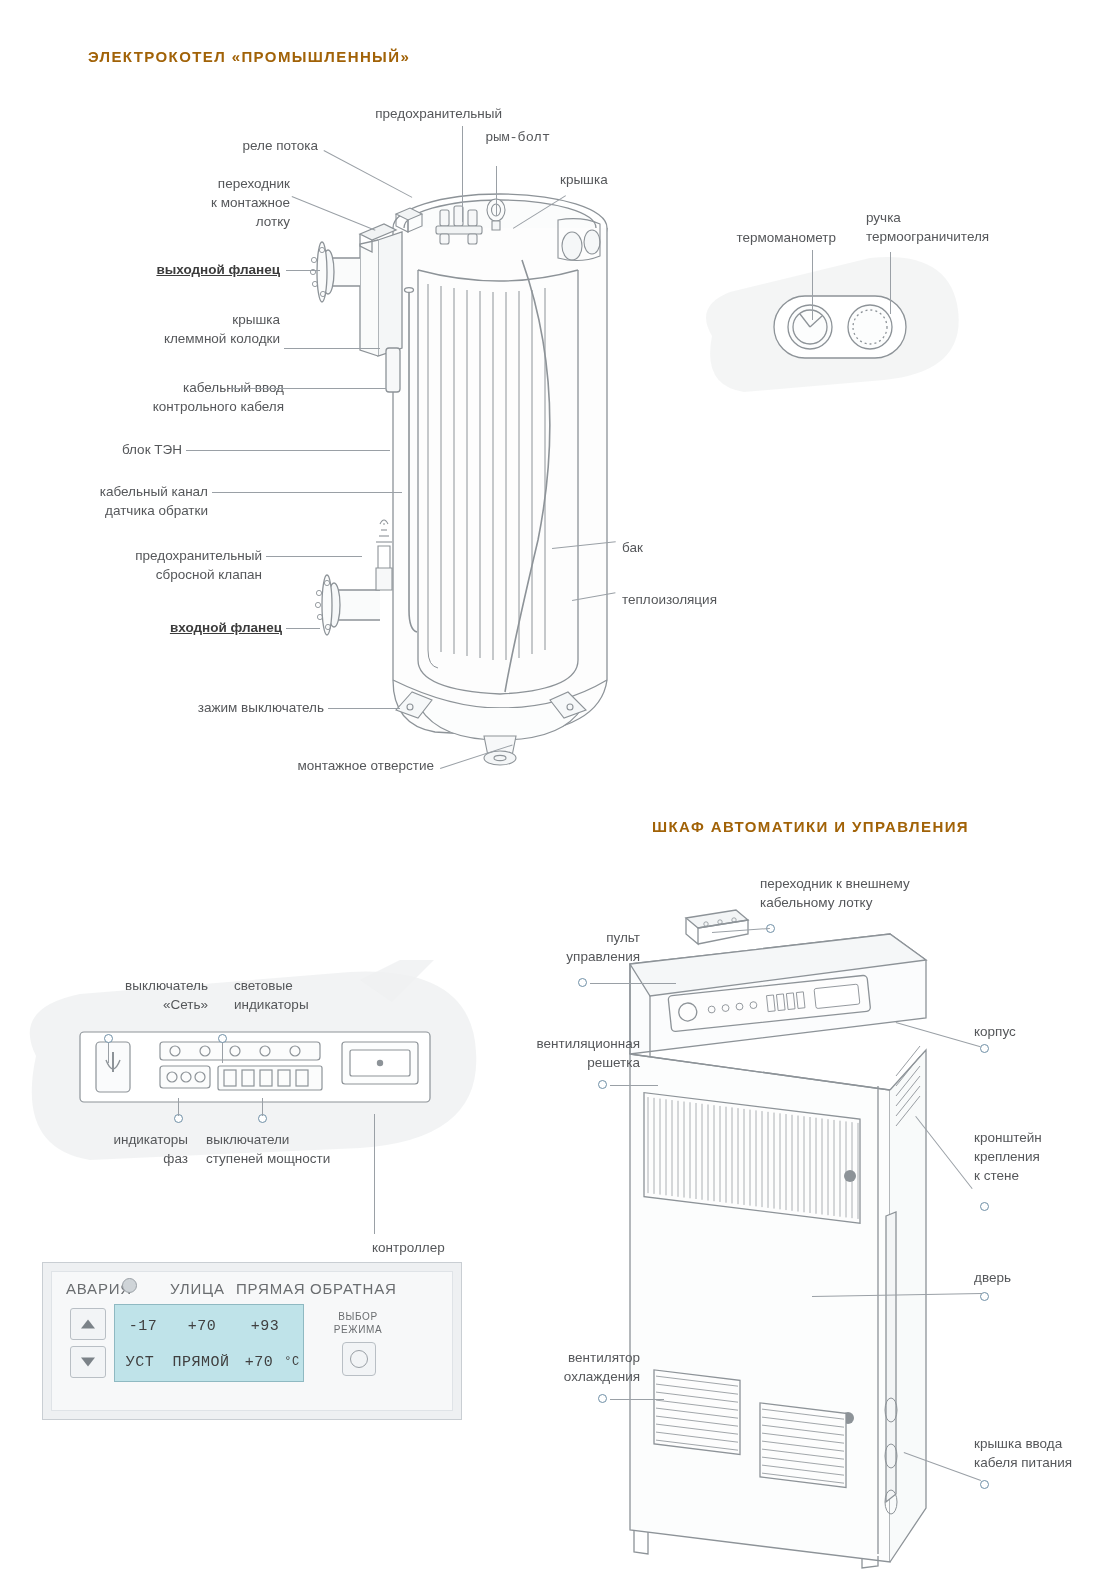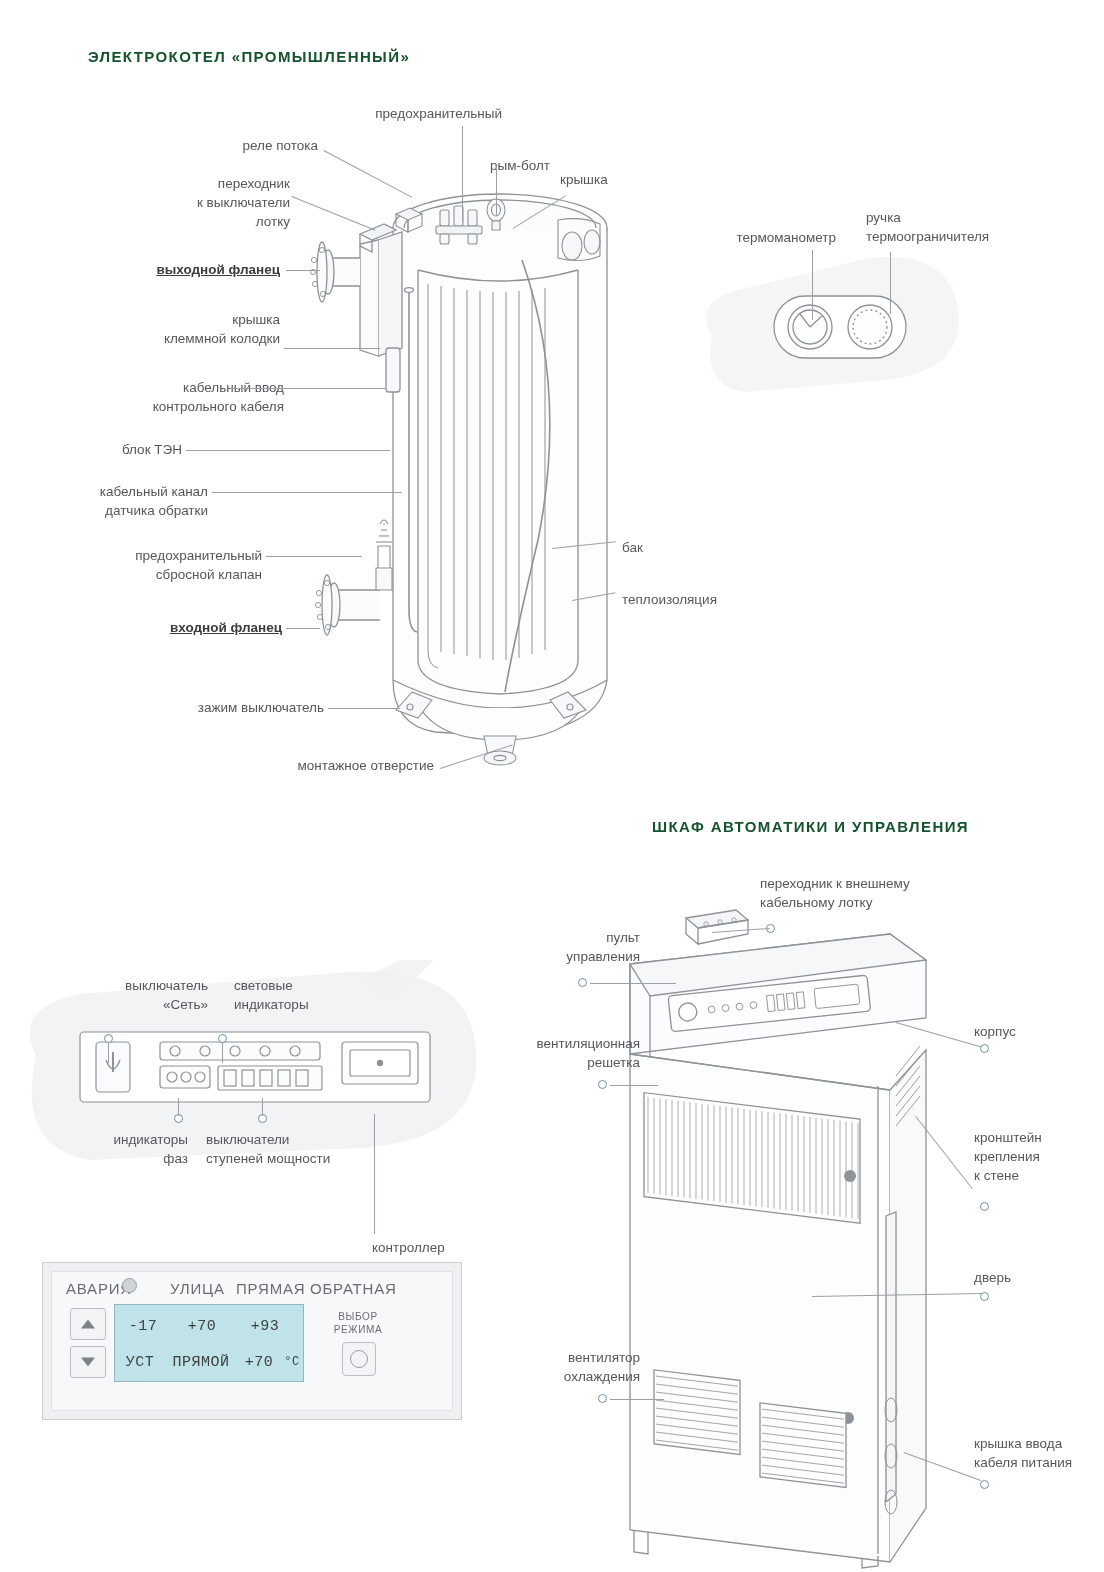--- a/index.html
+++ b/index.html
@@ -12,21 +12,21 @@
     overflow:hidden;
   }
   .page { position:relative; width:1104px; height:1572px; }
 
   
   .title {
     position:absolute;
     font-size:15px;
     letter-spacing:1.4px;
     font-weight:bold;
-    color:#14532d;
+    color:#a16207;
   }
   #title-boiler { left:88px; top:48px; }
   #title-cabinet { left:652px; top:818px; }
 
   
   .lbl {
     position:absolute;
     font-size:13.5px;
     line-height:19px;
     color:#55575a;
@@ -262,28 +262,28 @@
       <circle cx="170" cy="77" r="17" stroke-dasharray="2 3"></circle>
     </g>
   </svg>
 
   <div class="lbl right" style="left:362px; top:104px; width:140px;">предохранительный</div>
   <div class="ln v" style="left:462px; top:126px; height:96px;"></div>
 
   <div class="lbl right" style="left:222px; top:136px; width:96px;">реле потока</div>
   <div class="ln d" style="left:324px; top:150px; width:100px; transform:rotate(28deg);"></div>
 
-  <div class="lbl right" style="left:452px; top:156px; width:98px;">рым-болт</div>
+  <div class="lbl right" style="left:452px; top:128px; width:98px;font-family:Liberation Mono, monospace;">рым-болт</div>
   <div class="ln v" style="left:496px; top:166px; height:50px;"></div>
 
   <div class="lbl" style="left:560px; top:170px;">крышка</div>
   <div class="ln d" style="left:566px; top:196px; width:62px; transform:rotate(148deg);"></div>
 
   <div class="lbl right" style="left:170px; top:174px; width:120px;">переходник
-к выключатели
+к монтажное
 лотку</div>
   <div class="ln d" style="left:292px; top:196px; width:90px; transform:rotate(22deg);"></div>
 
   <div class="lbl bold right" style="left:112px; top:260px; width:168px;">выходной фланец</div>
   <div class="ln h" style="left:286px; top:270px; width:34px;"></div>
 
   <div class="lbl right" style="left:120px; top:310px; width:160px;">крышка
 клеммной колодки</div>
   <div class="ln h" style="left:284px; top:348px; width:96px;"></div>
 

